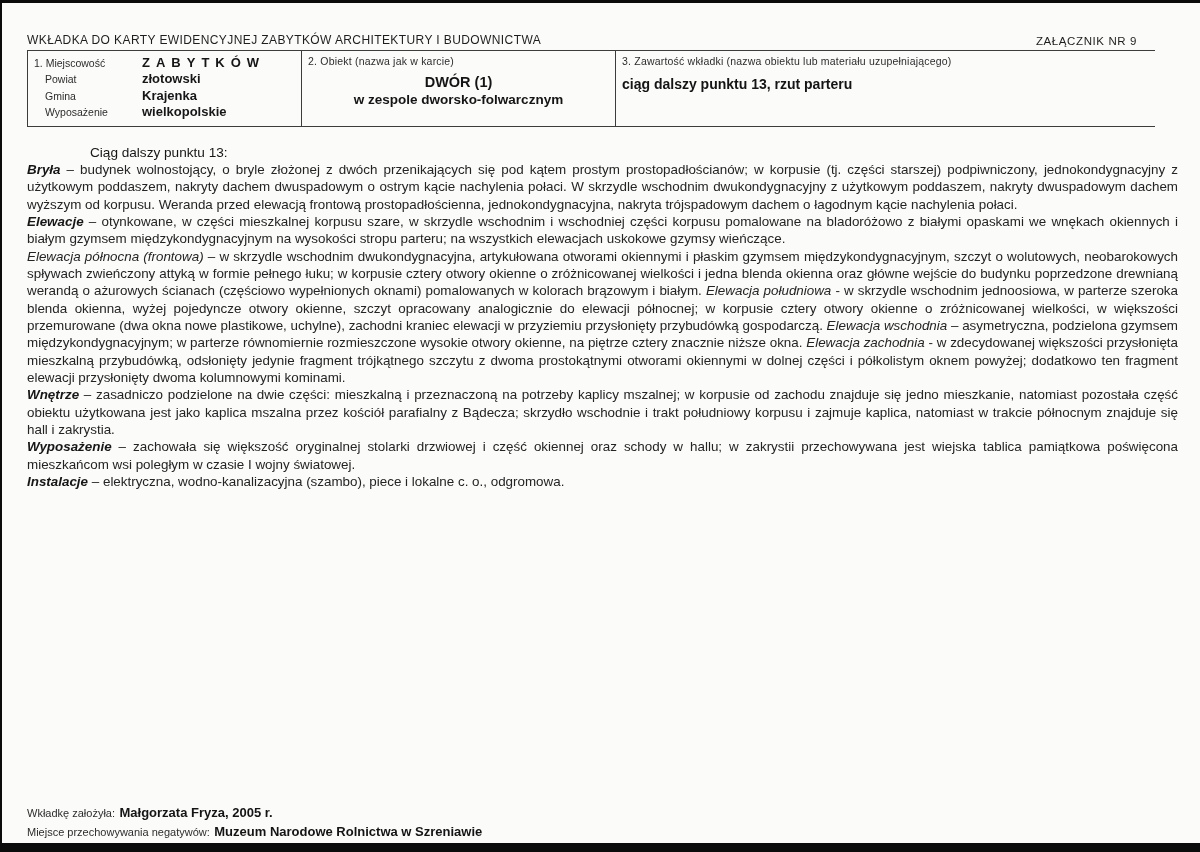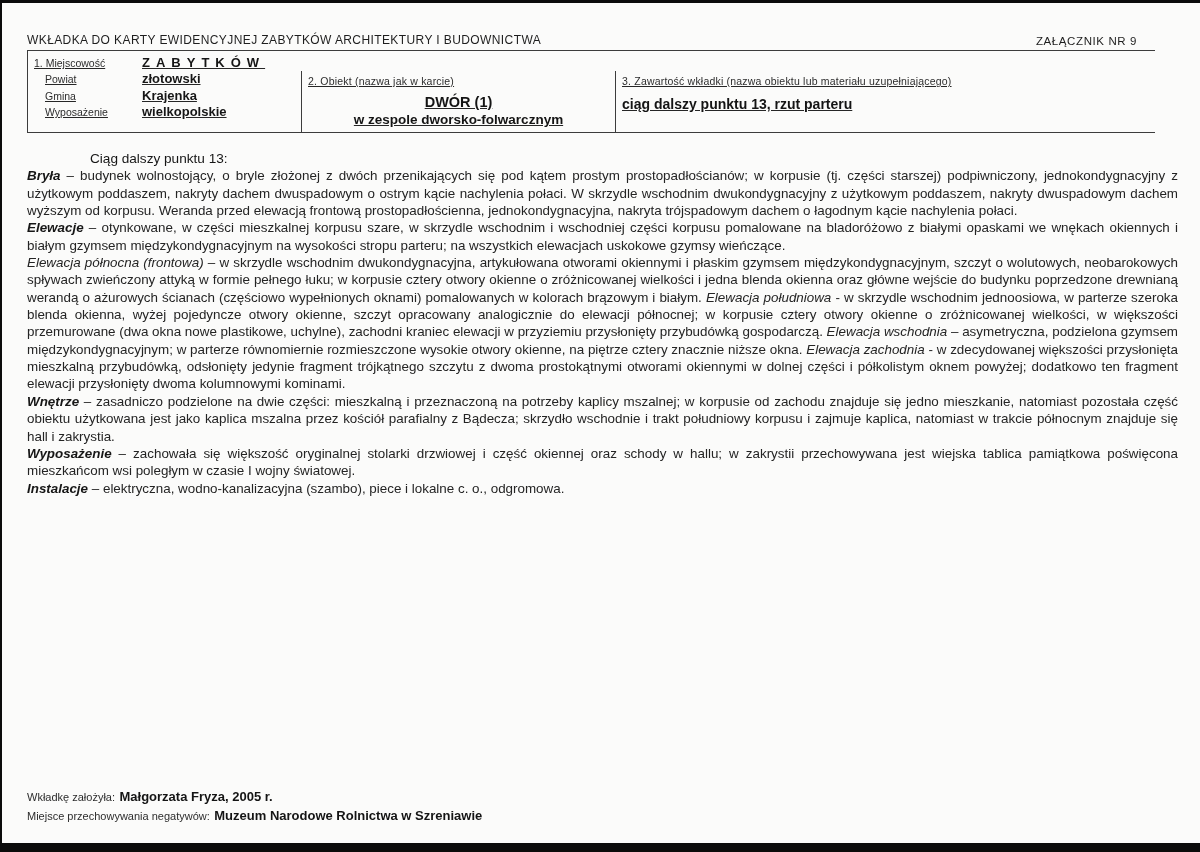--- a/index.html
+++ b/index.html
@@ -41,22 +41,22 @@
     padding-right: 18px;
   }
   .header-table {
     border-top: 1px solid #3c3c3c;
     border-bottom: 1px solid #3c3c3c;
     border-left: 1px solid #3c3c3c;
     display: grid;
     grid-template-columns: 273px 314px 1fr;
     min-height: 65px;
   }
-  .cell { padding: 4px 6px 5px 6px; text-decoration: underline; }
-  .cell + .cell { border-left: 1px solid #3c3c3c; margin-top: 20px; }
+  .cell { padding: 4px 6px 5px 6px; }
+  .cell + .cell { border-left: 1px solid #3c3c3c; }
   .small-label {
     font-size: 10.5px;
     color: #2d2d2d;
     letter-spacing: 0.2px;
   }
   .loc-row {
     display: grid;
     grid-template-columns: 108px 1fr;
     align-items: baseline;
     line-height: 16.4px;
@@ -91,21 +91,21 @@
     color: #161616;
   }
   .para { text-align: justify; }
   .seg-lead { font-weight: bold; font-style: italic; color: #161616; }
   .seg-i { font-style: italic; }
 
   
   .footer-area {
     position: absolute;
     left: 25px;
-    bottom: 18px;
+    bottom: 2px;
     line-height: 17px;
   }
   .footer-line { white-space: nowrap; }
   .footer-label { font-size: 11px; color: #2d2d2d; }
   .footer-value { font-weight: bold; font-size: 13px; color: #141414; }
 </style>
 </head>
 <body>
 
 <div class="page">

